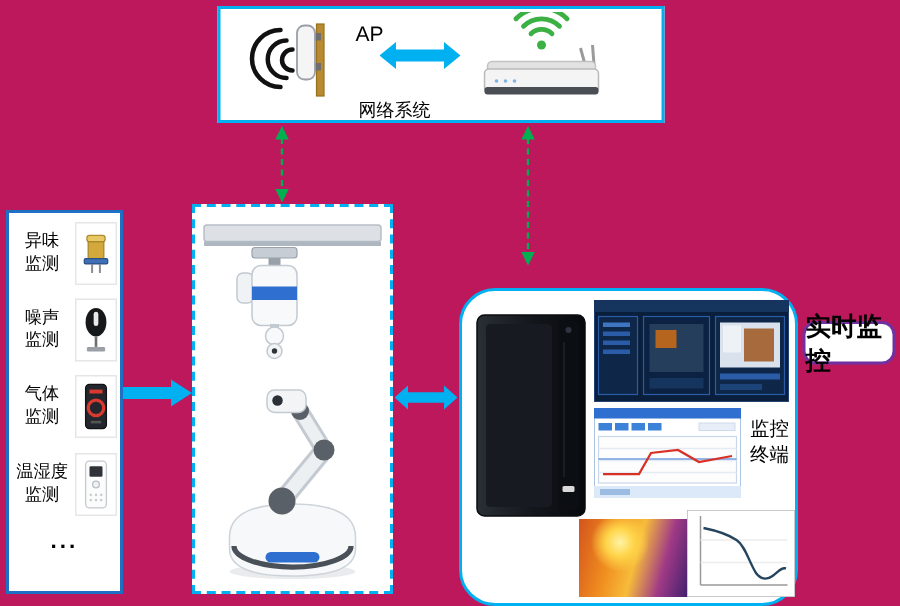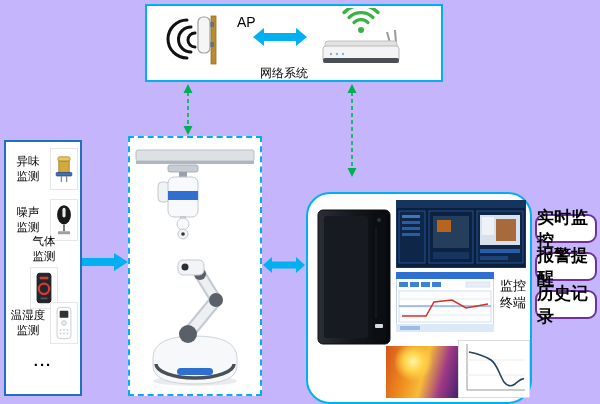--- a/index.html
+++ b/index.html
@@ -1,27 +1,27 @@
 <!DOCTYPE html>
 <html><head>
 <meta charset="utf-8">
 <style>
   * { margin:0; padding:0; box-sizing:border-box; }
   body { background:#fff; }
   .canvas {
-    position:relative; width:600px; height:404px; background:#c4b5fd;
+    position:relative; width:600px; height:404px; background:#be185d;
     font-family:"Liberation Sans","DejaVu Sans",sans-serif; color:#000;
     overflow:hidden;
   }
   .abs { position:absolute; }
   .box-cyan   { border:2px solid #00b0f0; background:#fff; }
   .box-dashed { border:2px dashed #00b0f0; background:#fff; }
   .box-blue   { border:2px solid #1f6fc4; background:#fff; }
   .lbl { white-space:pre-line; text-align:center; line-height:1.3; }
-  .caption { font-size:12px; text-align:center; }
+  .caption { font-size:12px; }
   .sensor-row { position:absolute; left:3px; width:70px; display:flex; align-items:center; gap:3px; }
   .sensor-label { width:38px; font-size:11.5px; line-height:1.3; text-align:center; white-space:pre-line; }
   .sensor-icon { width:28px; height:42px; background:#fff; border:1px solid #e6e6e6; flex:0 0 auto; }
   .dots { position:absolute; left:0; width:100%; text-align:center; font-size:15px; font-weight:bold; letter-spacing:2px; }
   .feature {
     position:absolute; left:535px; width:62px; height:29px;
     border:2px solid #7030a0; border-radius:9px; background:#fff;
     display:flex; align-items:center; justify-content:center;
     font-size:17px; font-weight:600;
   }
@@ -90,21 +90,21 @@
       <div class="sensor-label">噪声
 监测</div>
       <svg class="sensor-icon" viewBox="0 0 30 42">
         <ellipse cx="15" cy="15" rx="8" ry="11" fill="#17181a"></ellipse>
         <rect x="13.2" y="7" width="3.6" height="11" rx="1.8" fill="#e9e9e9"></rect>
         <rect x="14" y="26" width="2" height="8" fill="#6e6e6e"></rect>
         <rect x="8" y="34" width="14" height="3.5" rx="1" fill="#9aa0a6"></rect>
       </svg>
     </div>
 
-    <div class="sensor-row" style="top:92px;flex-direction:column;">
+    <div class="sensor-row" style="top:108px;">
       <div class="sensor-label">气体
 监测</div>
       <svg class="sensor-icon" viewBox="0 0 30 42">
         <rect x="7" y="4" width="16" height="34" rx="3" fill="#23262d" stroke="#101216"></rect>
         <rect x="10" y="8" width="10" height="3" fill="#d93a2f"></rect>
         <circle cx="15" cy="22" r="6" fill="none" stroke="#d93a2f" stroke-width="2.5"></circle>
         <rect x="11" y="32" width="8" height="2" fill="#555"></rect>
       </svg>
     </div>
 
@@ -247,20 +247,14 @@
 
   <svg class="abs" style="left:344px; top:84px;" width="16" height="93" viewBox="0 0 16 93">
     <line x1="8" y1="8" x2="8" y2="85" stroke="#00b050" stroke-width="1.6" stroke-dasharray="4 3"></line>
     <polygon points="8,0 3.5,9 12.5,9" fill="#00b050"></polygon>
     <polygon points="8,93 3.5,84 12.5,84" fill="#00b050"></polygon>
   </svg>
 
   <div class="feature" style="top:214px;">
     <span>实时监控</span>
   </div>
-  <div class="feature" style="top:252px;">
-    <span>报警提醒</span>
-  </div>
-  <div class="feature" style="top:290px;">
-    <span>历史记录</span>
-  </div>
 
 </div>
 
 </body></html>

